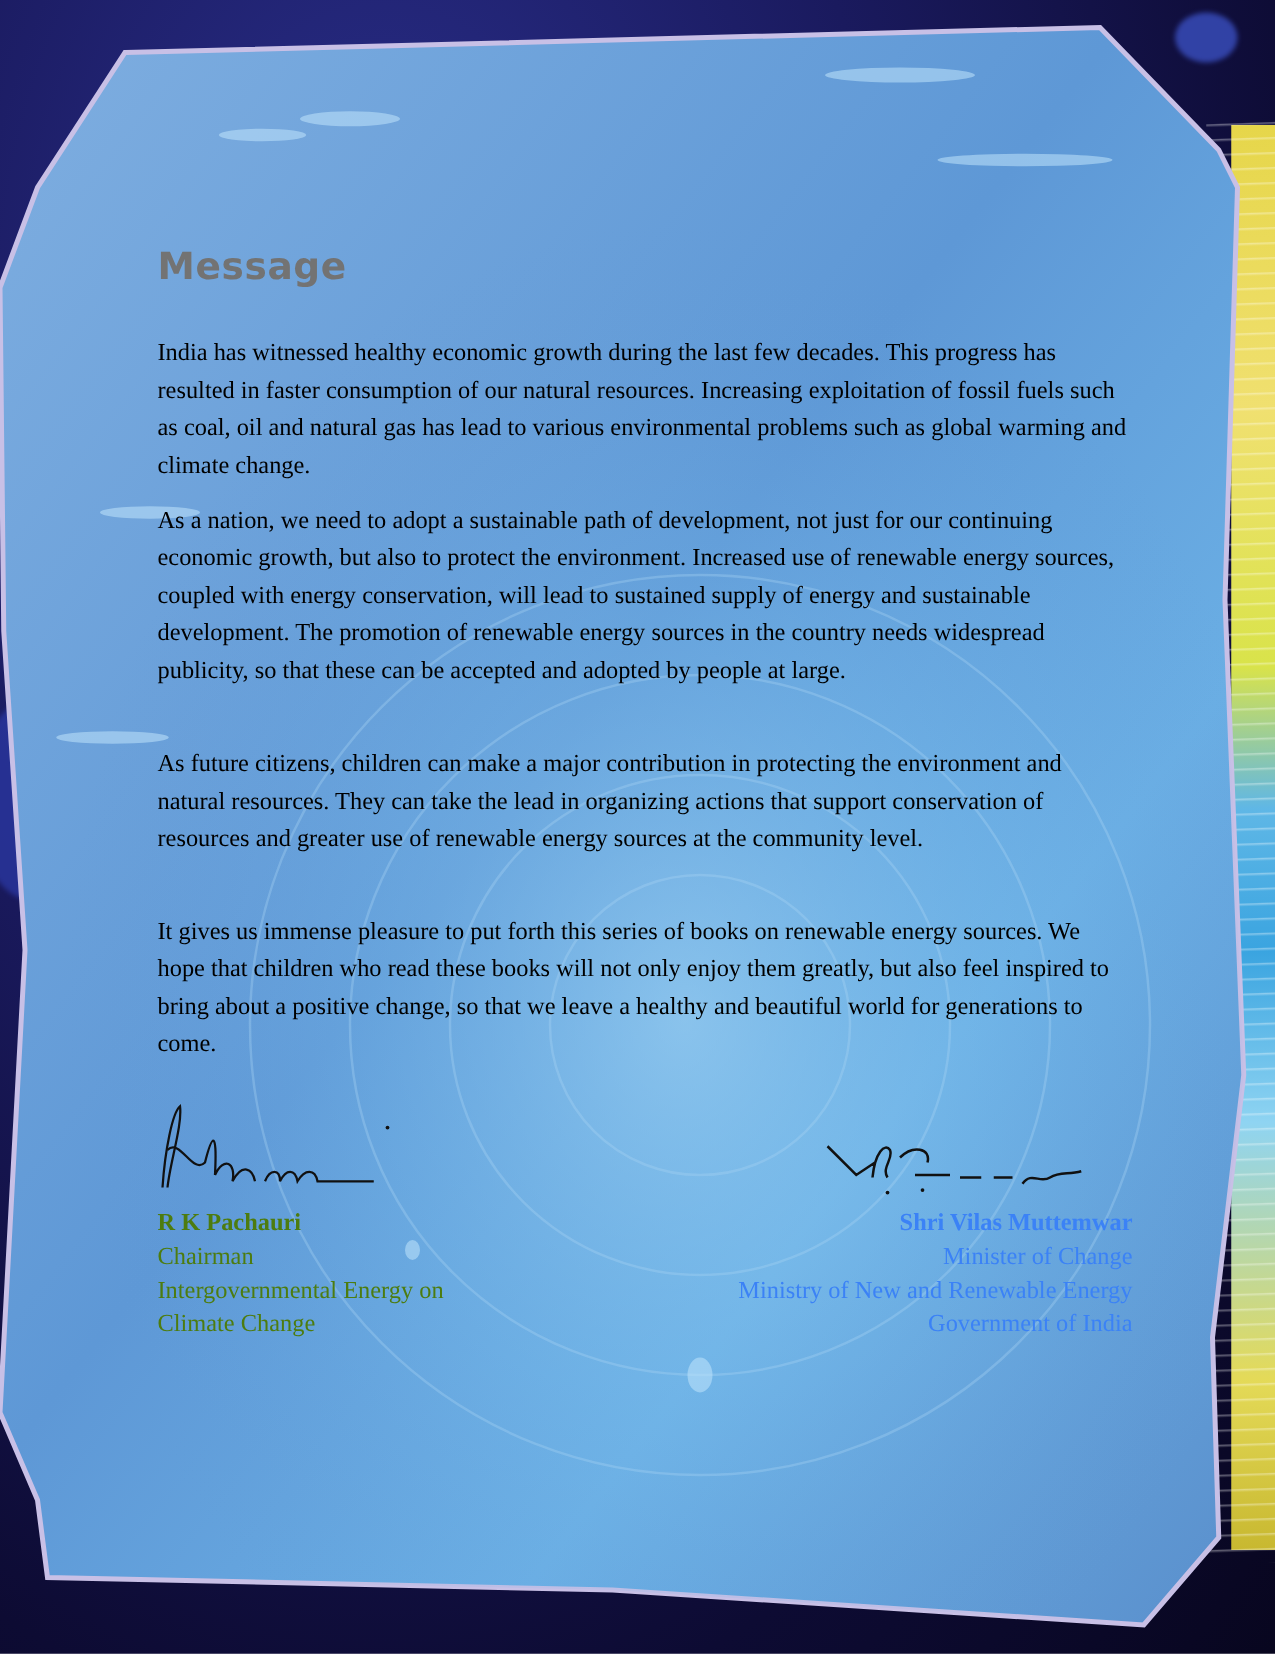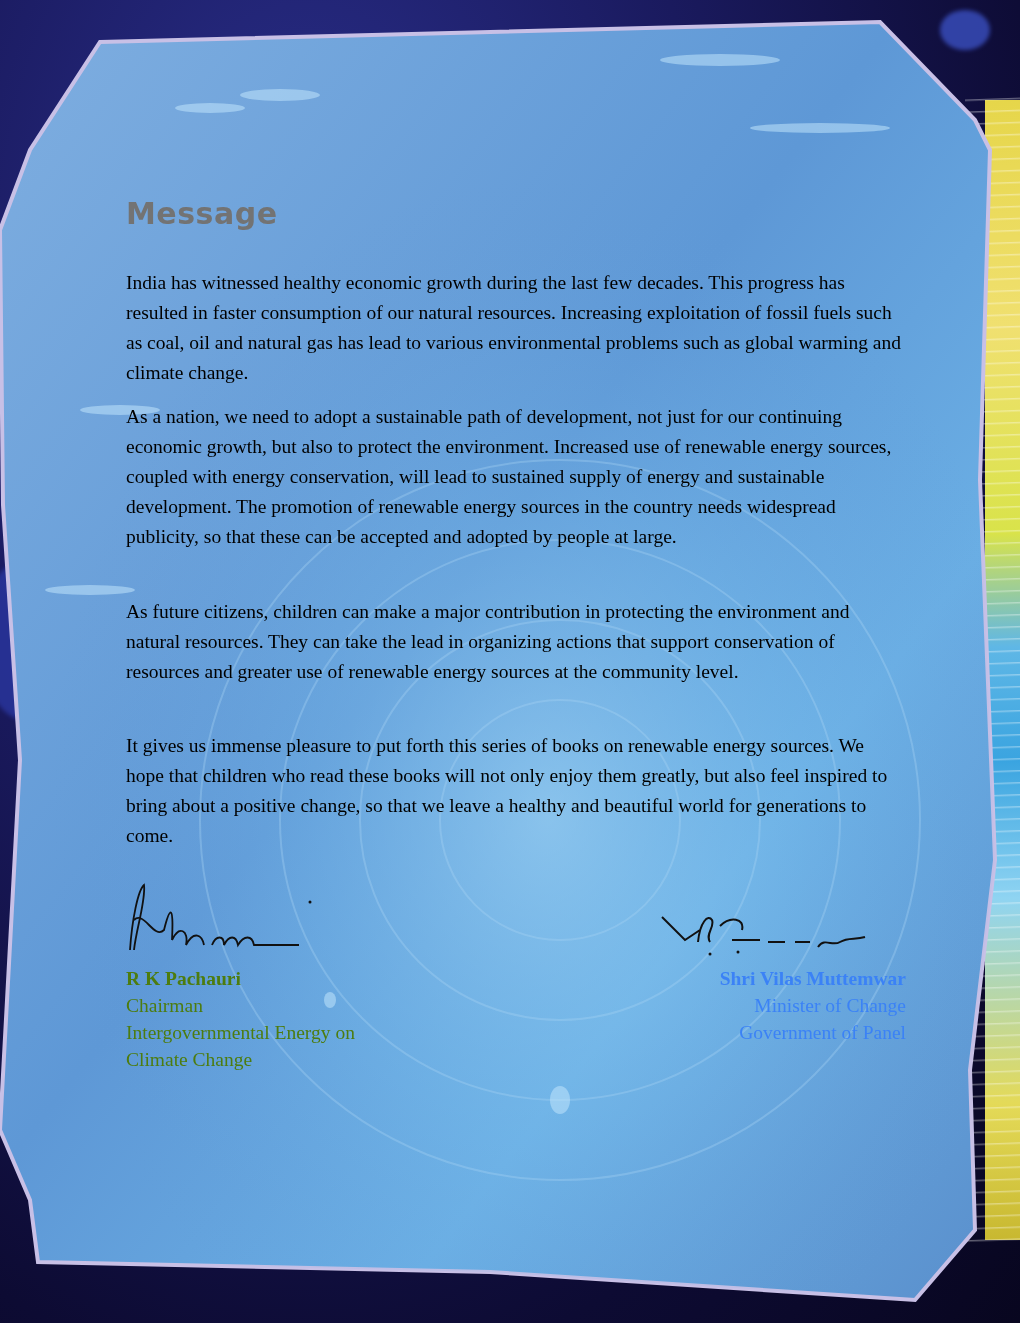--- a/index.html
+++ b/index.html
@@ -98,14 +98,15 @@
 <div class="sig-left">
   <div class="name">R K Pachauri</div>
   <div>Chairman</div>
   <div>Intergovernmental Energy on</div>
   <div>Climate Change</div>
 </div>
 
 <div class="sig-right">
   <div class="name">Shri Vilas Muttemwar</div>
   <div>Minister of Change</div>
-  <div>Government of Panel</div>
+  <div>Ministry of New and Renewable Energy</div>
+  <div>Government of India</div>
 </div>
 
 </body></html>

